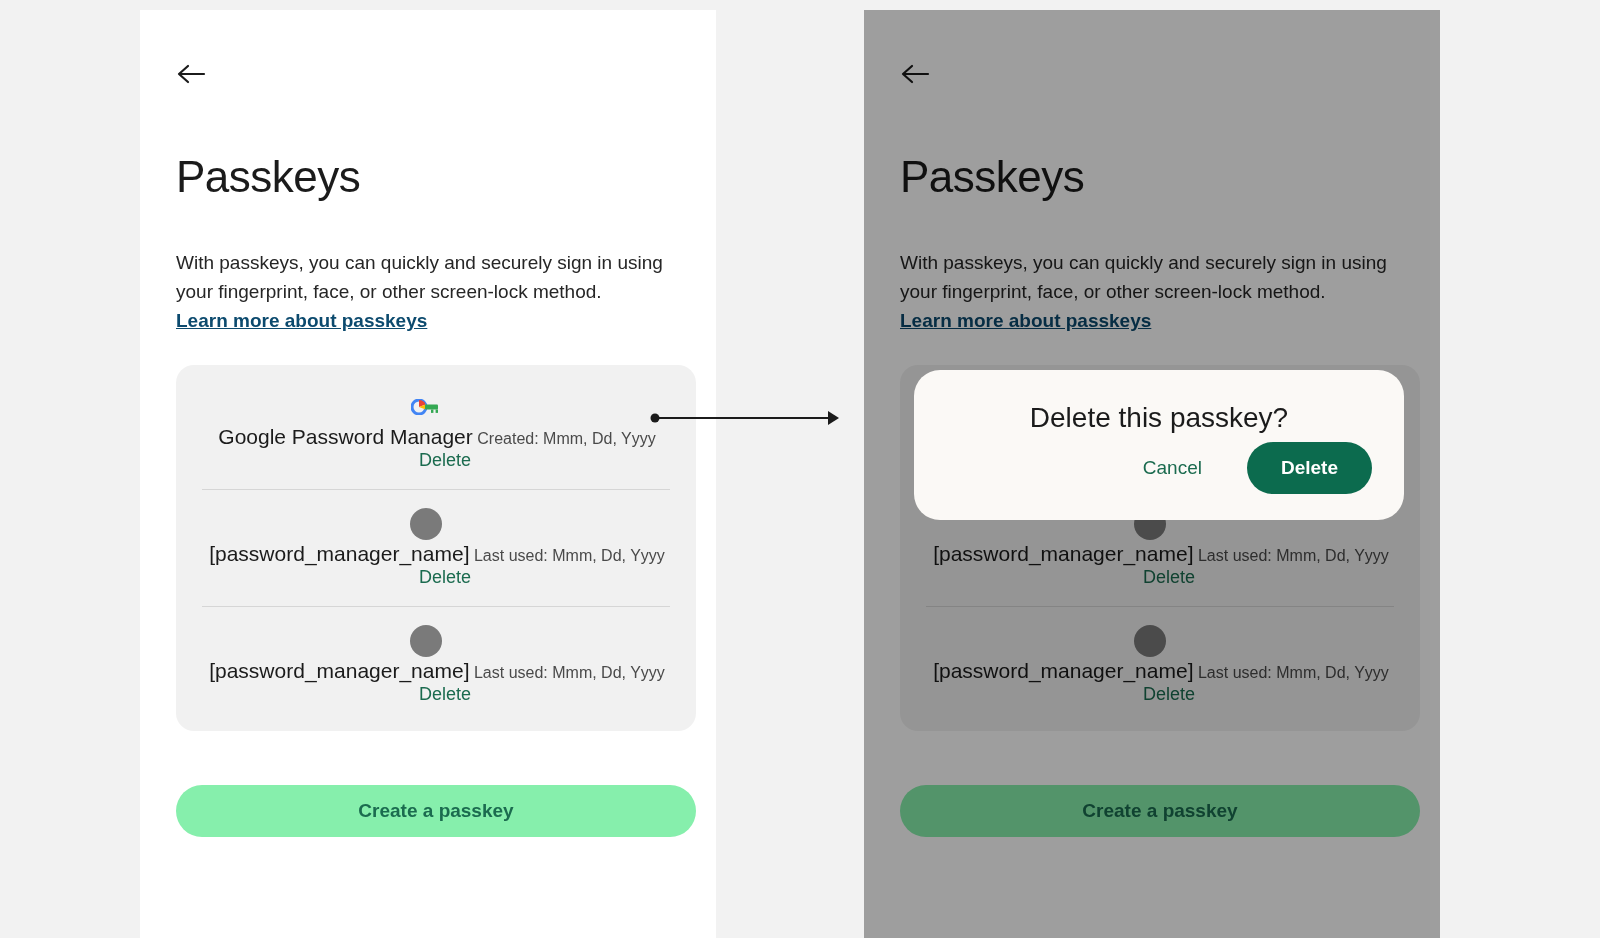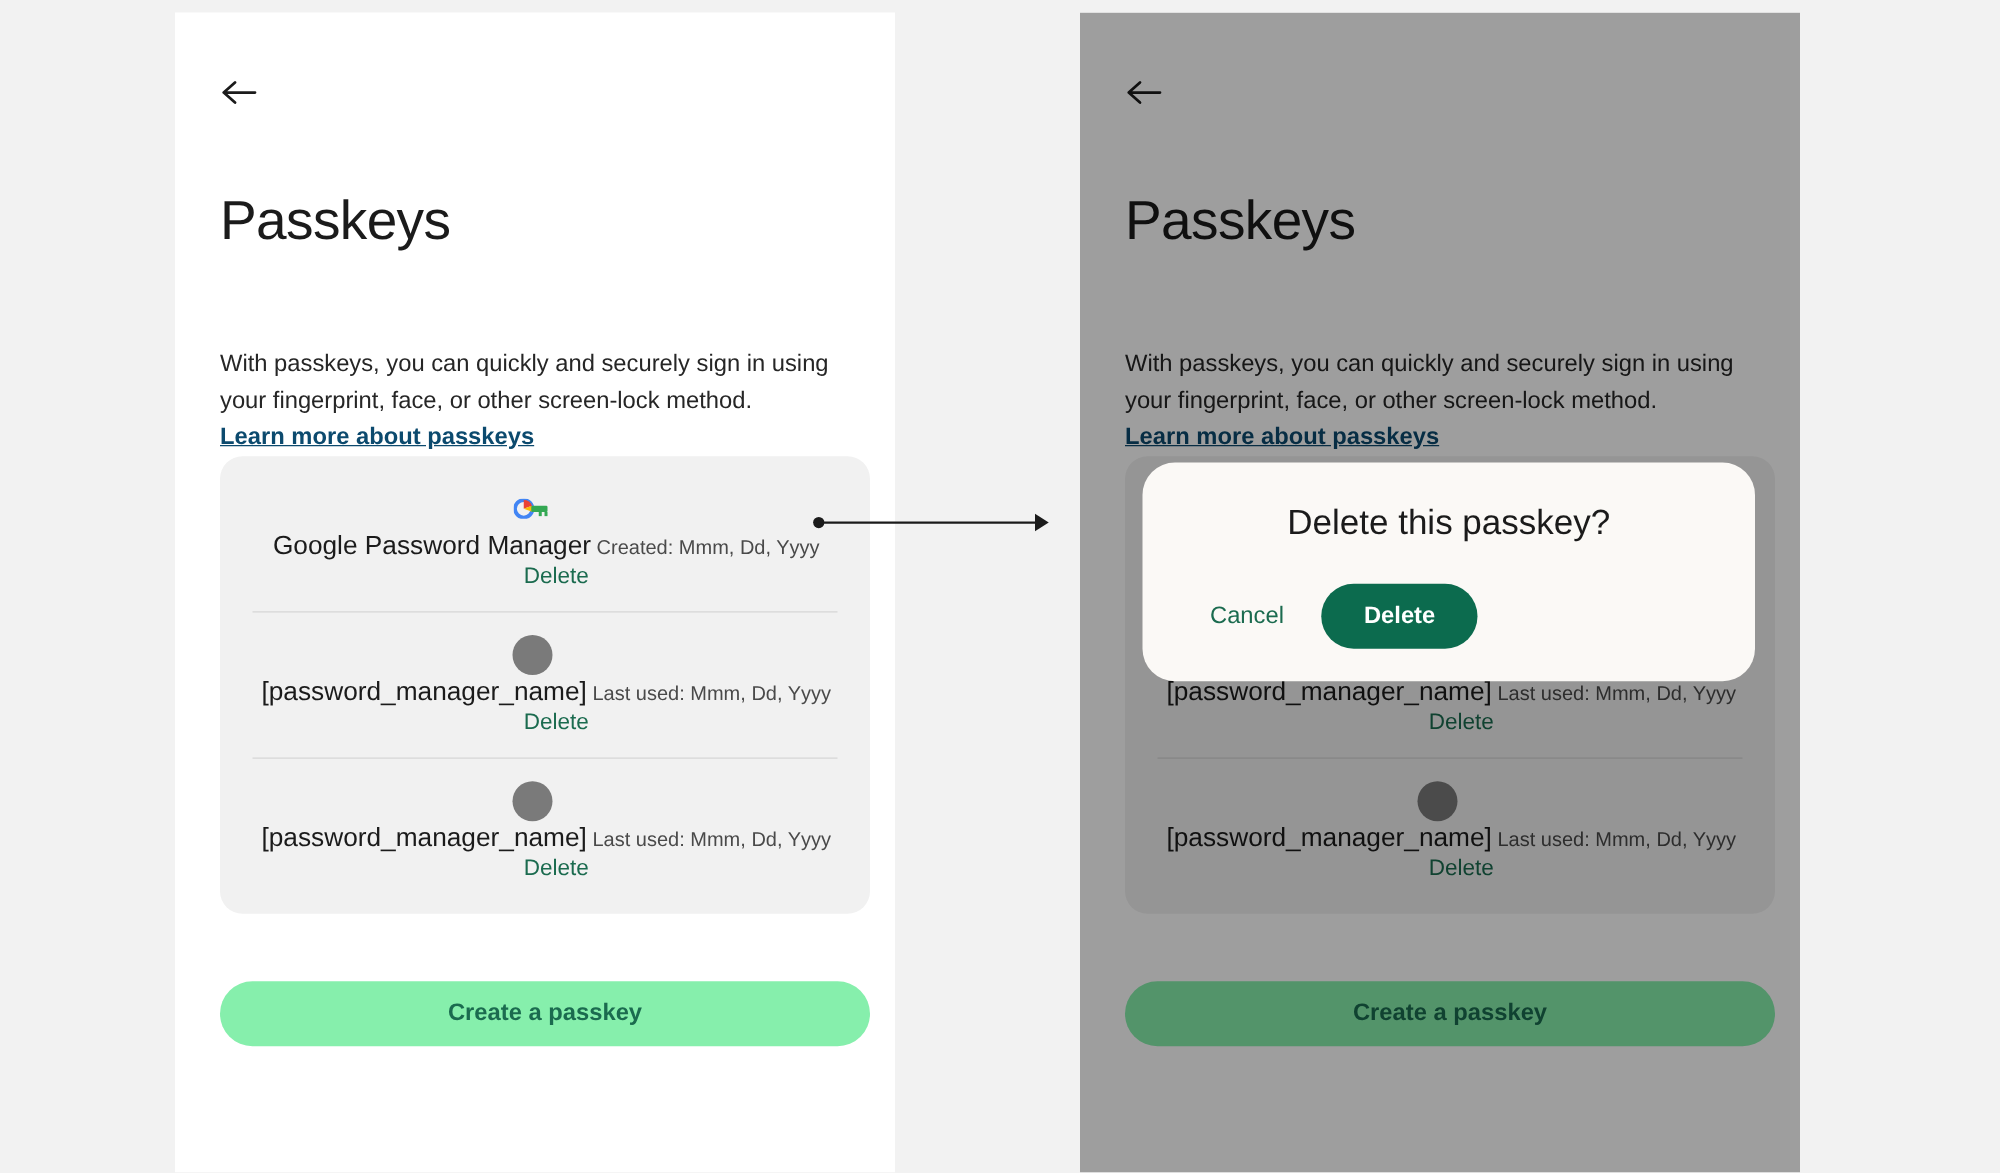--- a/index.html
+++ b/index.html
@@ -68,21 +68,20 @@
   }
 
   .desc {
     position: absolute;
     top: 238px;
     left: 36px;
     width: 520px;
     font-size: 19px;
     line-height: 29px;
     color: #262626;
-    margin-top: 29px;
   }
   .desc .learn {
     display: block;
     font-weight: 700;
     color: #0c4a6e;
     margin-top: 0px;
   }
 
   
   .list-card {
@@ -170,33 +169,34 @@
     border-radius: 26px;
     padding: 30px 32px 26px 32px;
     box-sizing: border-box;
     z-index: 20;
   }
   .dialog-title {
     font-size: 28px;
     line-height: 36px;
     color: #1b1b1b;
     text-align: center;
-    margin: 0 0 31px 0;
+    margin: 0 0 6px 0;
     font-weight: 400;
   }
   .dialog-body {
     font-size: 19px;
     line-height: 29px;
     color: #333333;
     margin: 0 8px 44px 14px;
   }
   .dialog-actions {
     display: flex;
     align-items: center;
-    gap: 8px;
+    justify-content: flex-end;
+    gap: 23px;
   }
   .btn-text {
     background: transparent;
     border: none;
     color: #1b6b4f;
     font-size: 19px;
     padding: 12px 22px;
     border-radius: 24px;
     font-family: "Liberation Sans", sans-serif;
   }

